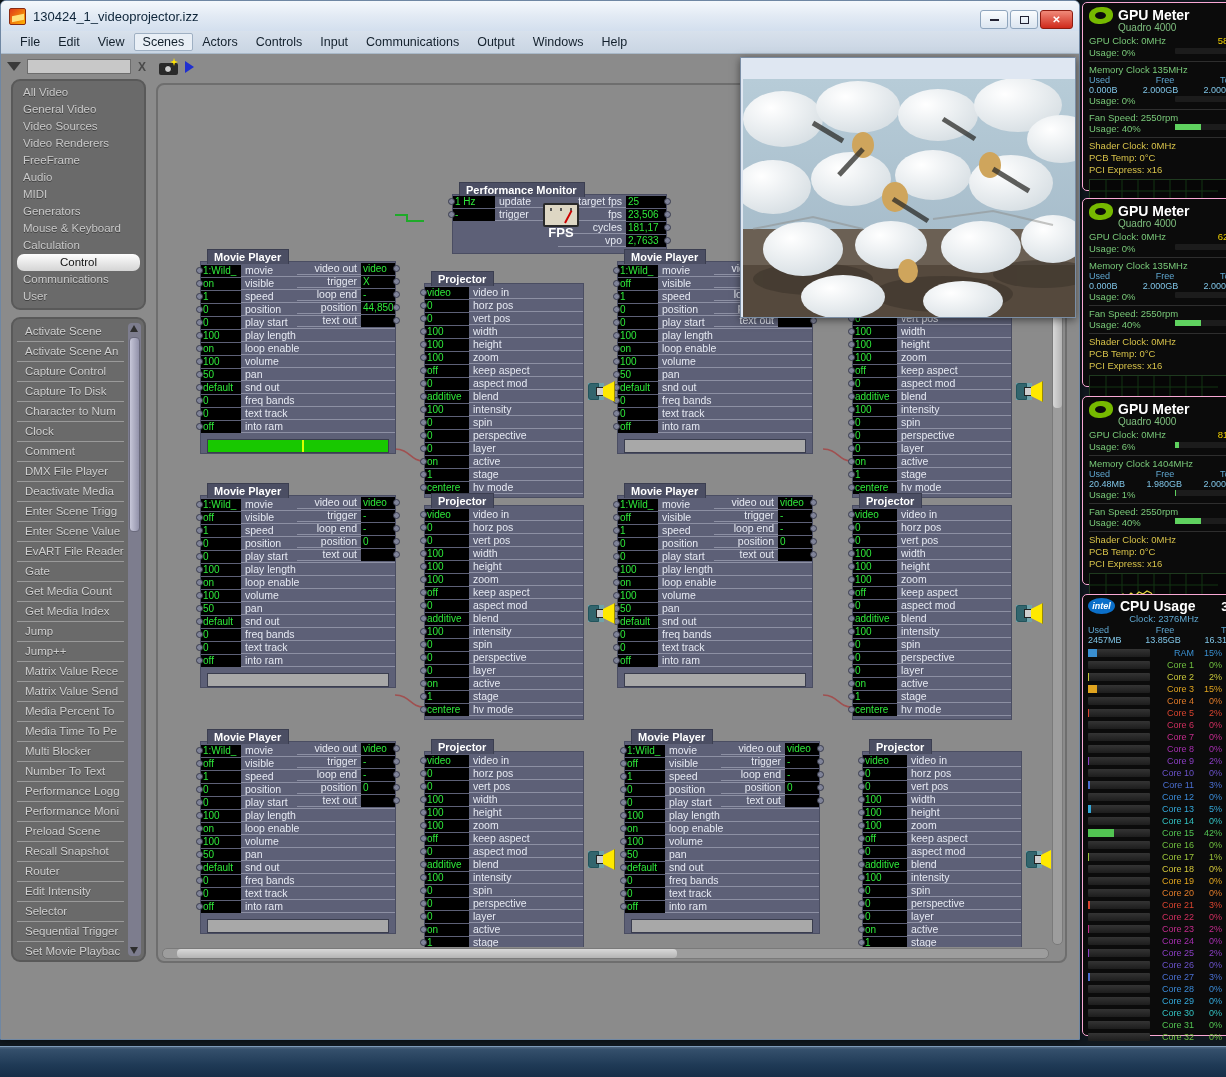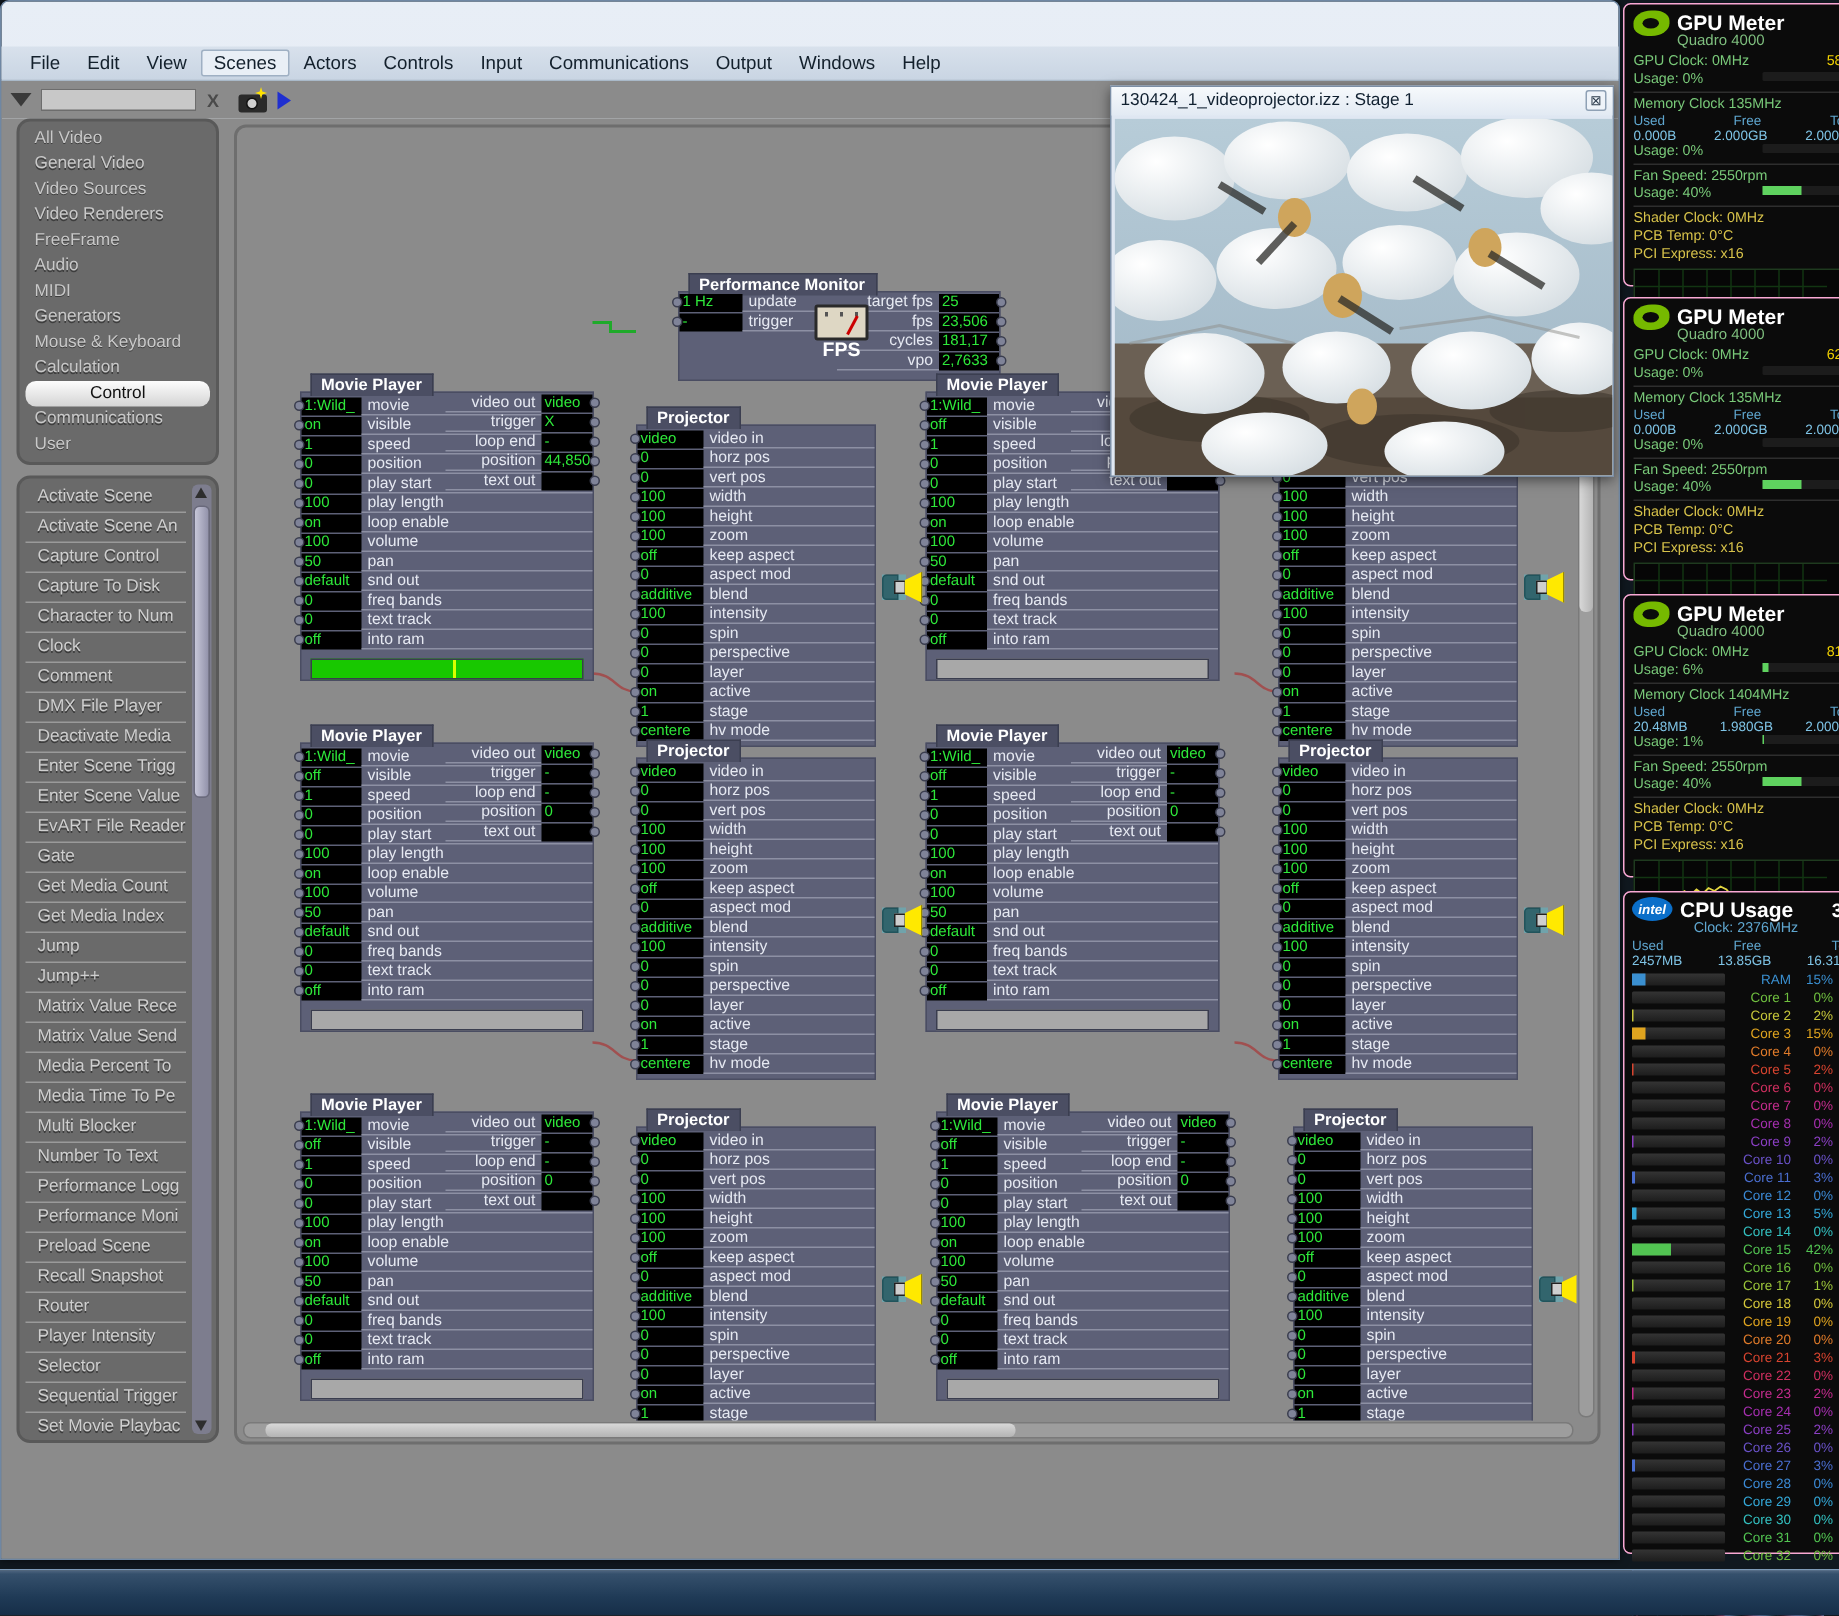--- a/index.html
+++ b/index.html
@@ -285,20 +285,33 @@
   .tray-clock { font-size:16px; }
 </style>
 </head>
 <body>
 
 <div id="root">
   <div class="desktop"></div>
 
   <div class="app-window">
 
+    <div class="titlebar">
+      <div class="title-icon"></div>
+      <div class="title-text">130424_1_videoprojector.izz</div>
+      <div class="winbtns">
+        <div class="wb">
+            <span class="min-gl"></span>
+          </div>
+        <div class="wb">
+            <span class="max-gl"></span>
+          </div>
+        <div class="wb close">✕</div>
+      </div>
+    </div>
 
     <div class="menubar" id="menubar">
         <div class="menu-item">File</div>
         <div class="menu-item">Edit</div>
         <div class="menu-item">View</div>
         <div class="menu-item active">Scenes</div>
         <div class="menu-item">Actors</div>
         <div class="menu-item">Controls</div>
         <div class="menu-item">Input</div>
         <div class="menu-item">Communications</div>
@@ -360,21 +373,21 @@
               <div class="actor-item">Matrix Value Send</div>
               <div class="actor-item">Media Percent To</div>
               <div class="actor-item">Media Time To Pe</div>
               <div class="actor-item">Multi Blocker</div>
               <div class="actor-item">Number To Text</div>
               <div class="actor-item">Performance Logg</div>
               <div class="actor-item">Performance Moni</div>
               <div class="actor-item">Preload Scene</div>
               <div class="actor-item">Recall Snapshot</div>
               <div class="actor-item">Router</div>
-              <div class="actor-item">Player Intensity</div>
+              <div class="actor-item">Edit Intensity</div>
               <div class="actor-item">Selector</div>
               <div class="actor-item">Sequential Trigger</div>
               <div class="actor-item">Set Movie Playbac</div>
             </div>
           <div class="scrollbar-v">
             <div class="sb-arrow-up"></div>
             <div class="sb-thumb" style="top:14px;"></div>
             <div class="sb-arrow-dn"></div>
           </div>
         </div>
@@ -1572,24 +1585,20 @@
         <div class="canvas-sb-h">
           <div class="csb-thumb-h" style="left:14px;"></div>
         </div>
       </div>
 
 
     </div>
   </div>
 
   <div class="stage-window">
-    <div class="stage-title">
-      <span>130424_1_videoprojector.izz : Stage 1</span>
-      <div class="stage-close">⊠</div>
-    </div>
     <div class="stage-img">
       <svg width="332" height="238" viewBox="0 0 332 238">
         <defs>
           <linearGradient id="gsky" x1="0" y1="0" x2="0" y2="1">
             <stop offset="0" stop-color="#b7ccd8"></stop>
               <stop offset="1" stop-color="#9fb5c4"></stop>
           </linearGradient>
           <radialGradient id="bird" cx="0.35" cy="0.3" r="0.8">
             <stop offset="0" stop-color="#ffffff"></stop>
               <stop offset="1" stop-color="#d5dde2"></stop>

